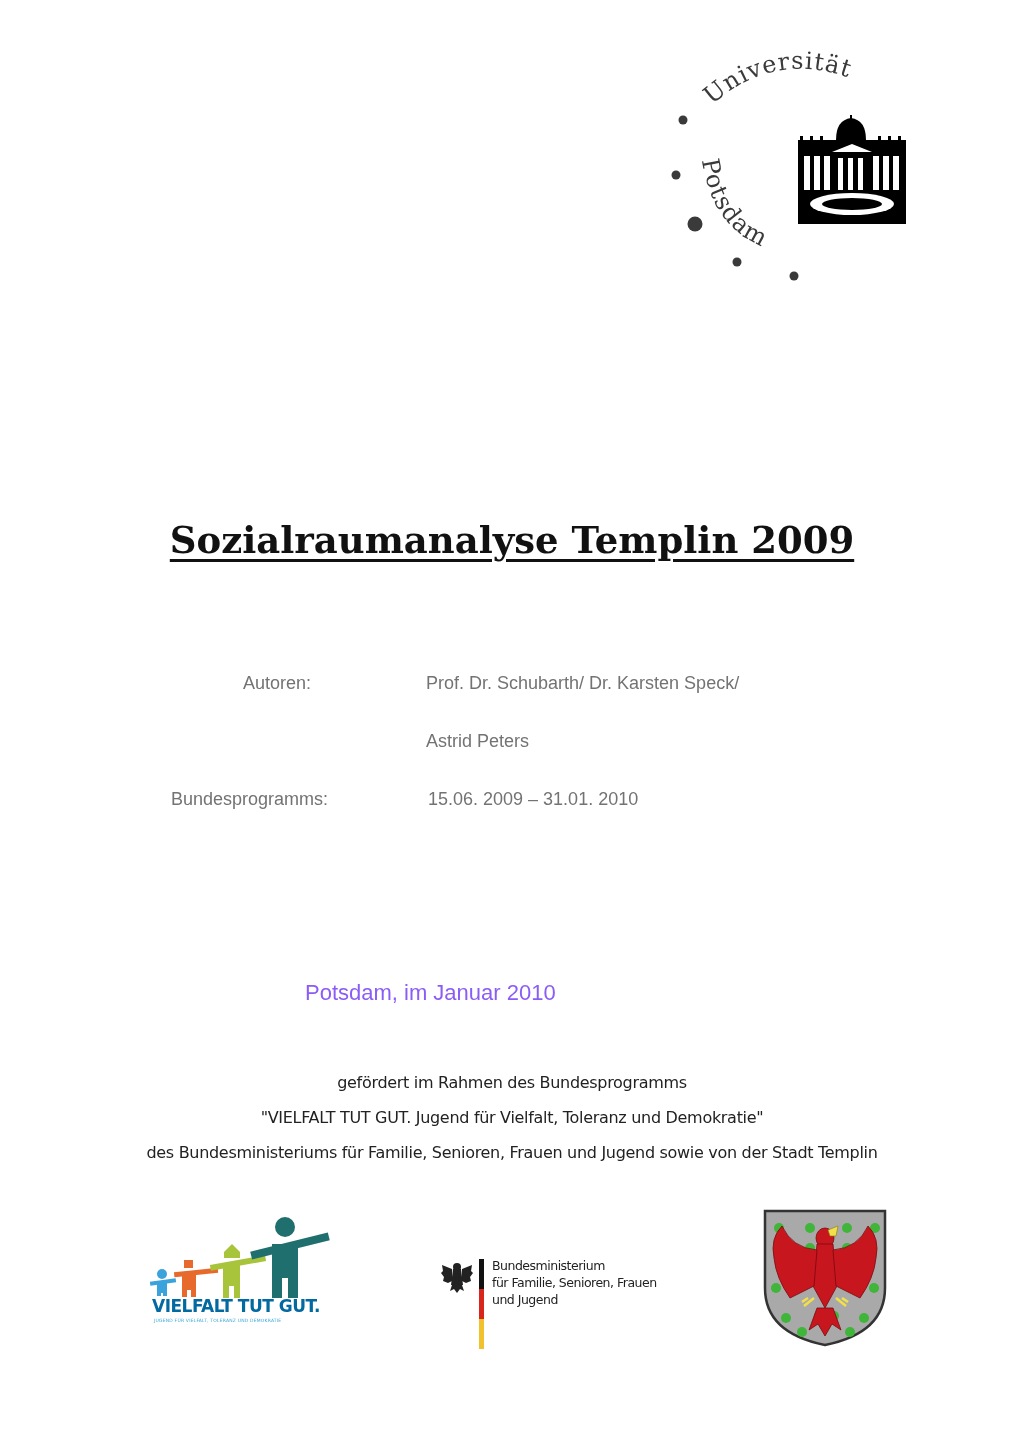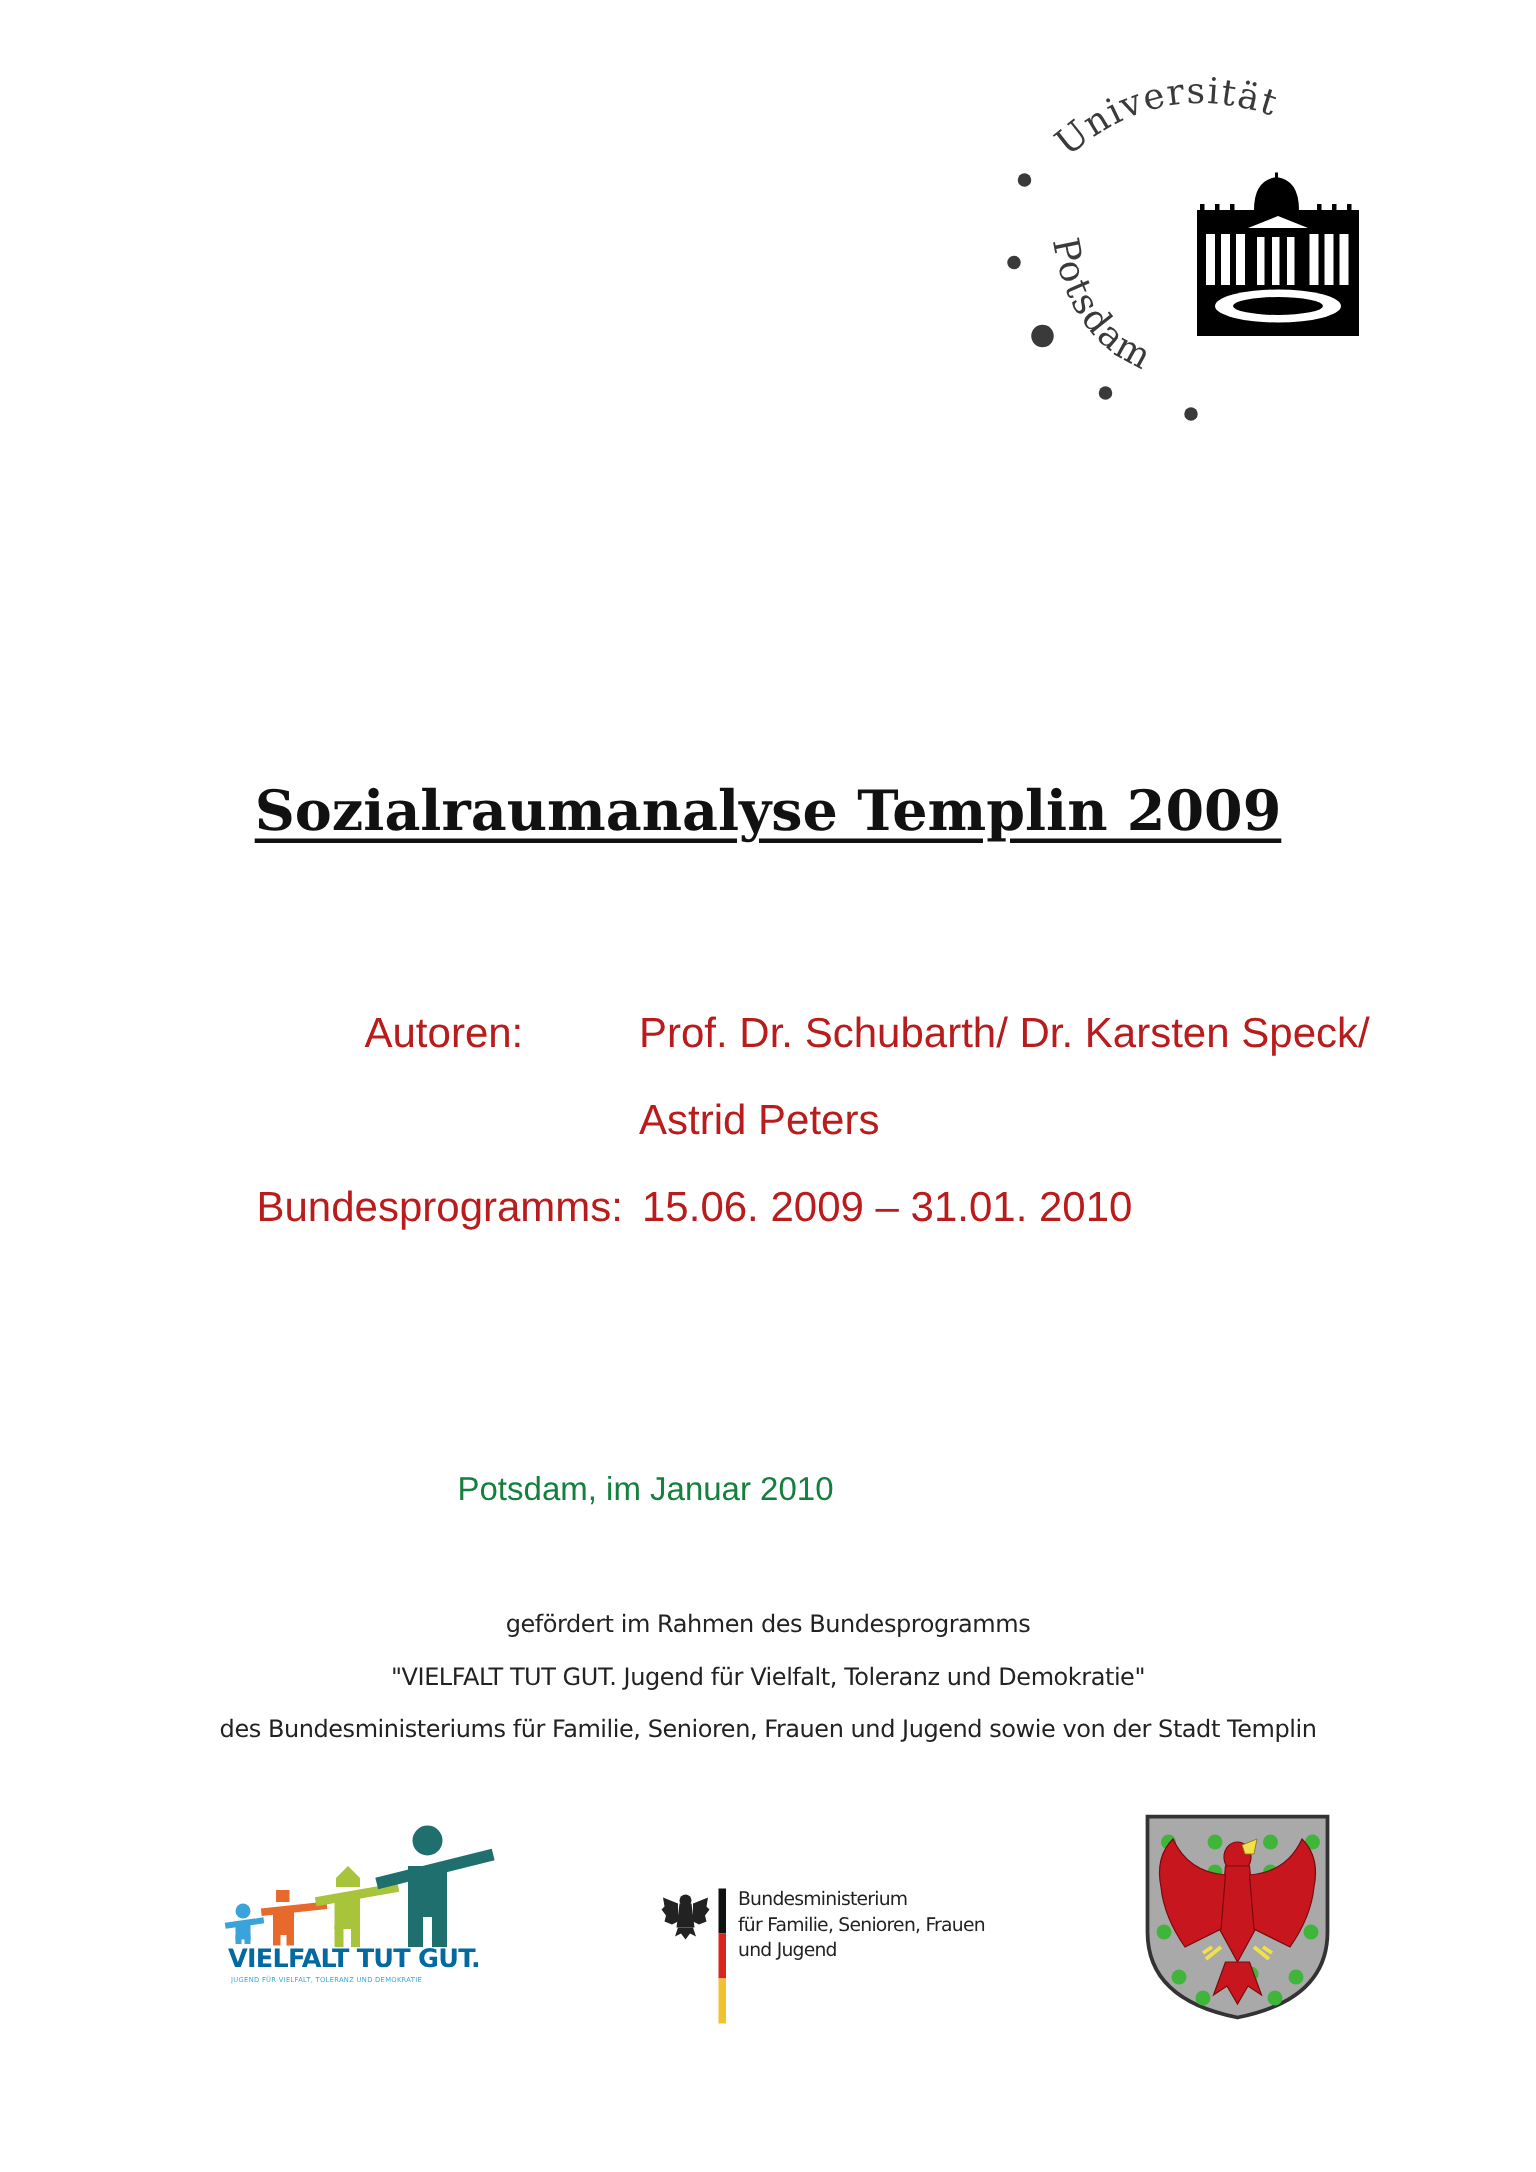--- a/index.html
+++ b/index.html
@@ -10,28 +10,28 @@
   #uni-logo { left: 660px; top: 40px; width: 260px; height: 260px; }
 
   
   #title {
     left: 0; width: 1024px; top: 518px; text-align: center;
     font-family: "DejaVu Serif", serif; font-weight: bold; font-size: 37px;
     letter-spacing: 0px; color: #111;
   }
   #title span { text-decoration: underline; text-decoration-thickness: 3px; text-underline-offset: 6px; }
 
-  .meta { font-family: "Liberation Sans", sans-serif; font-size: 28px; color: #b91c1c; white-space: nowrap; }
+  .meta { font-family: "Liberation Sans", sans-serif; font-size: 18px; color: #737373; white-space: nowrap; }
   #lbl-autoren { left: 243px; top: 673px; }
   #val-autoren1 { left: 426px; top: 673px; }
   #val-autoren2 { left: 426px; top: 731px; }
   #lbl-zeitraum { left: 171px; top: 789px; }
   #val-zeitraum { left: 428px; top: 789px; }
 
-  #place-date { left: 305px; top: 980px; font-family: "Liberation Sans", sans-serif; font-size: 22px; color: #15803d; }
+  #place-date { left: 305px; top: 980px; font-family: "Liberation Sans", sans-serif; font-size: 22px; color: #8b5cf6; }
 
   .fund { left: 0; width: 1024px; text-align: center; font-family: "DejaVu Sans", sans-serif; font-size: 16px; color: #222; letter-spacing: -0.3px; }
   #fund1 { top: 1073px; }
   #fund2 { top: 1108px; }
   #fund3 { top: 1143px; }
 
   
   #logo-vielfalt { left: 140px; top: 1212px; width: 200px; height: 125px; }
   #logo-vielfalt .vt-text { position: absolute; left: 12px; top: 84px; font-family: "DejaVu Sans", sans-serif; font-weight: bold; font-size: 17px; color: #0369a1; letter-spacing: -0.5px; white-space: nowrap; }
   #logo-vielfalt .vt-sub { position: absolute; left: 14px; top: 106px; font-family: "DejaVu Sans", sans-serif; font-size: 4.5px; color: #39a9d8; white-space: nowrap; letter-spacing: 0.2px; }

